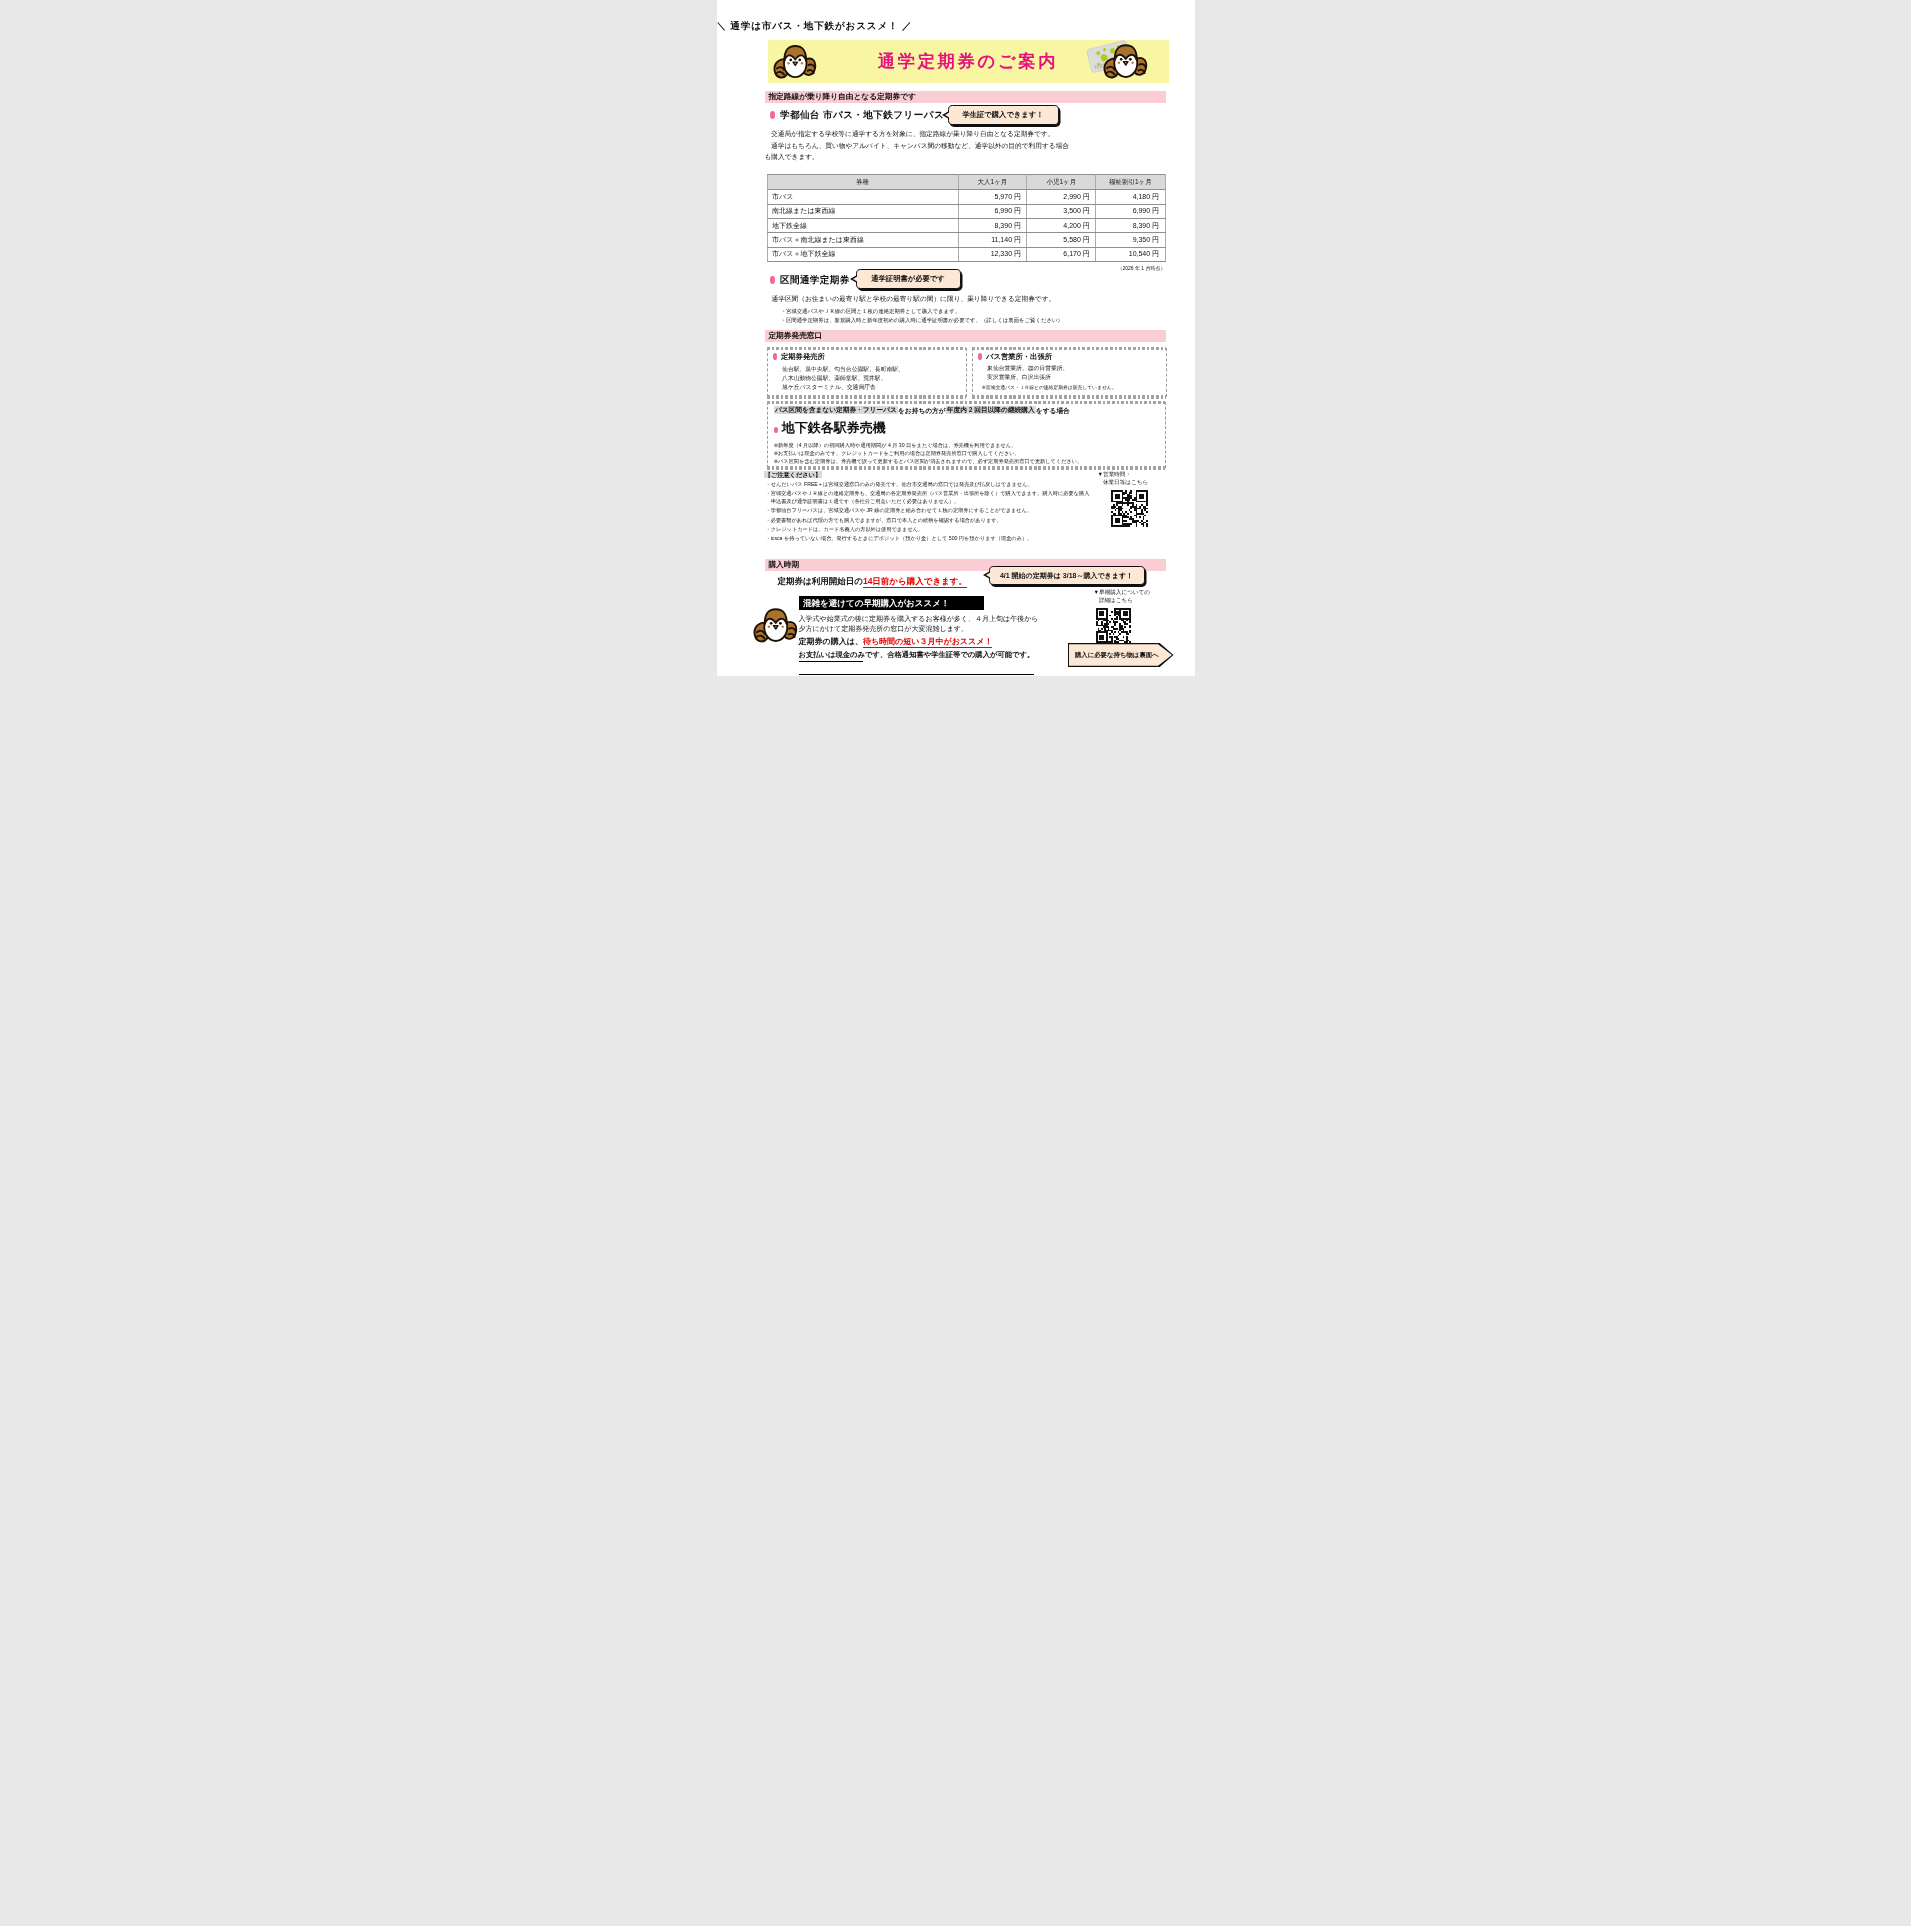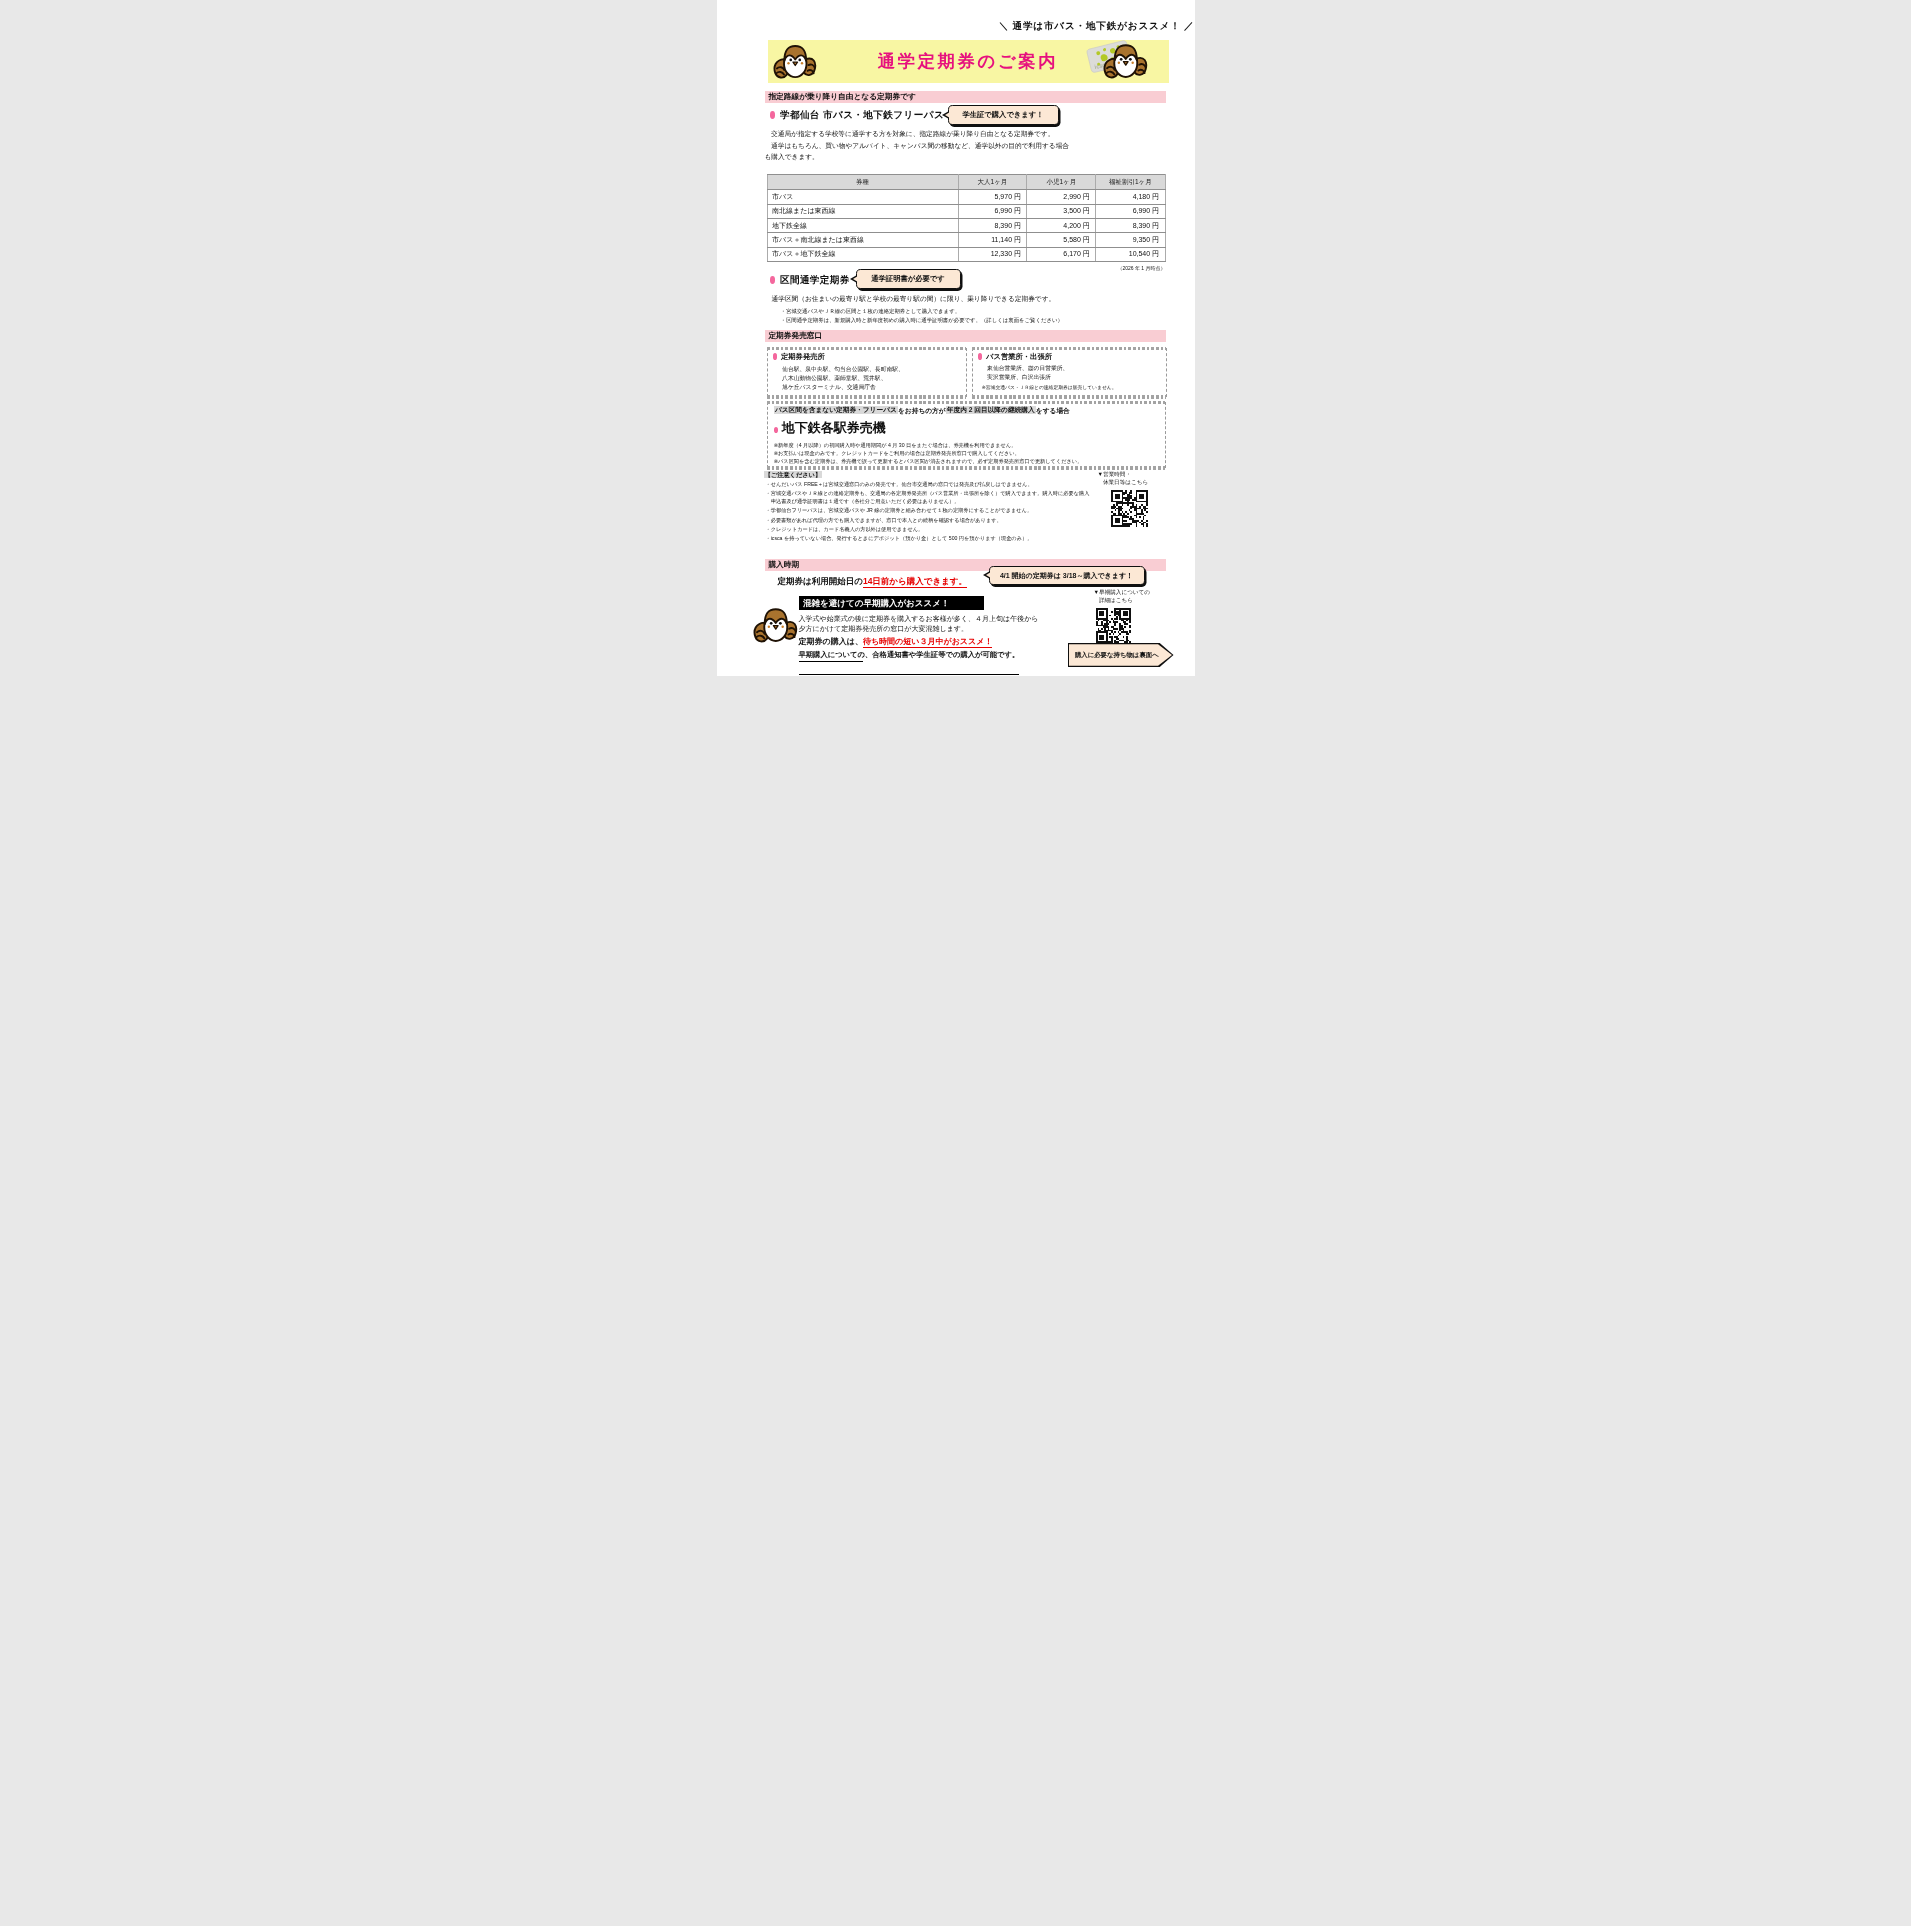--- a/index.html
+++ b/index.html
@@ -1,20 +1,20 @@
 <!DOCTYPE html>
 <html style="font-size:6.2px"><head>
 <meta charset="utf-8">
 <style>
   html,body{margin:0;padding:0;background:#e8e8e8;}
   .page{position:relative;width:478px;height:676px;margin:0 auto;background:#fff;overflow:hidden;
         font-family:"Liberation Sans","DejaVu Sans",sans-serif;color:#111;}
   .abs{position:absolute;}
   
-  .slogan{width:100%;text-align:right;font-size:9.6px;font-weight:bold;letter-spacing:0.8px;}
+  .slogan{width:100%;text-align:left;font-size:9.6px;font-weight:bold;letter-spacing:0.8px;}
   .banner{background:#F8F6A3;}
   .banner-title{width:100%;text-align:center;font-size:17.3px;font-weight:bold;color:#E6117E;letter-spacing:2.7px;line-height:43px;}
   .bar{background:#F9CDD3;font-weight:bold;font-size:7.7px;padding:1.2px 3.9px;box-sizing:border-box;}
   
   .dot{display:inline-block;width:5.8px;height:8px;border-radius:50%;background:#F4679D;margin-right:4.6px;vertical-align:-1.2px;}
   .dot.sm{width:4.6px;height:6.5px;margin-right:3.5px;vertical-align:-0.8px;}
   .pass-label{font-size:9.6px;font-weight:bold;letter-spacing:0.4px;}
   
   .bubble{background:#FCE8D5;border:1.2px solid #101010;border-radius:4.6px;box-shadow:1.5px 1.9px 0 #101010;
           display:flex;align-items:center;justify-content:center;font-weight:bold;box-sizing:border-box;}
@@ -746,21 +746,21 @@
 
   <div class="abs black-banner" style="left:82px;top:596px;width:185px;height:14.3px;">混雑を避けての早期購入がおススメ！</div>
   <div class="abs" style="left:82px;top:614px;font-size:7px;line-height:10.4px;width:293px;">
     <span style="display:block;">入学式や始業式の後に定期券を購入するお客様が多く、４月上旬は午後から</span>
     <span style="display:block;">夕方にかけて定期券発売所の窓口が大変混雑します。</span>
   </div>
   <div class="abs reco" style="left:82px;top:636px;">
     <span class="u-black">定期券の購入は、</span><span class="red u-red">待ち時間の短い３月中がおススメ！</span>
   </div>
   <div class="abs no-cert" style="left:82px;top:650px;">
-    <span class="u-black">早期購入についての、合格通知書や学生証等での購入が可能です。</span>
+    <span class="u-black">お支払いは現金のみです、合格通知書や学生証等での購入が可能です。</span>
   </div>
 
   <div class="abs" style="left:351px;top:643px;width:106px;height:24px;">
     <div class="arrow-outer"></div>
     <div class="arrow-inner">購入に必要な持ち物は裏面へ</div>
   </div>
 
 </div>
 
 

